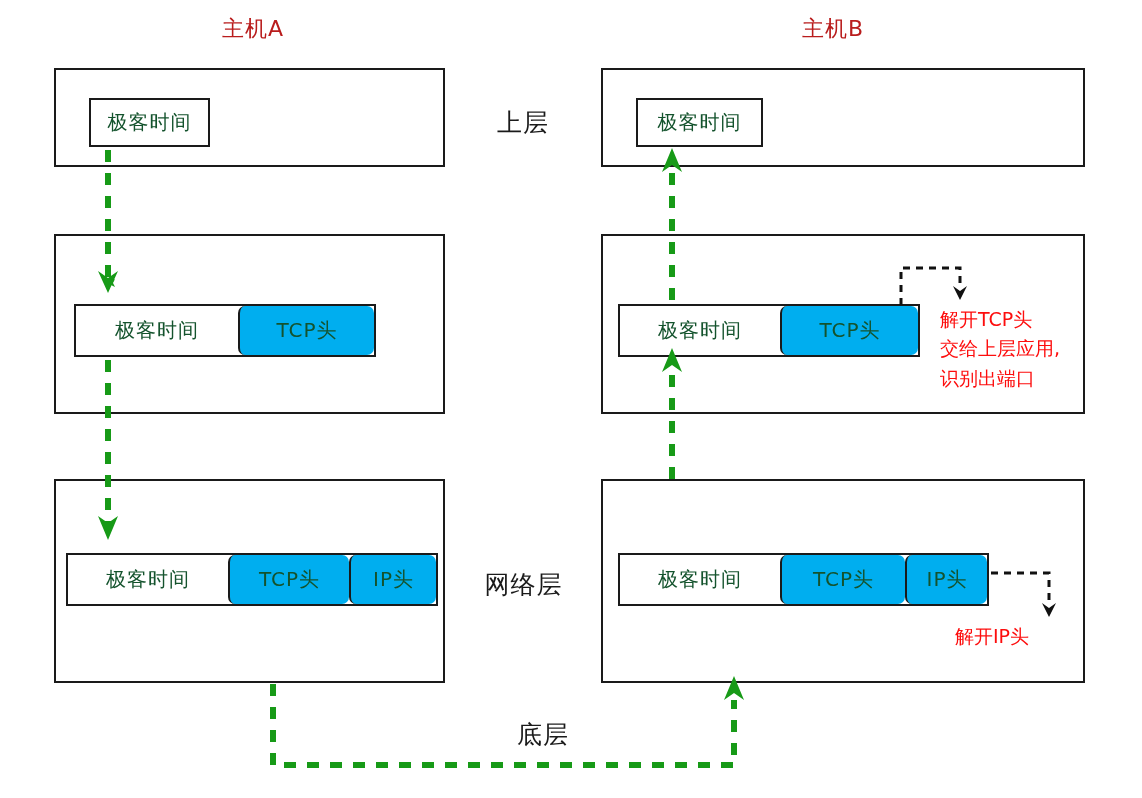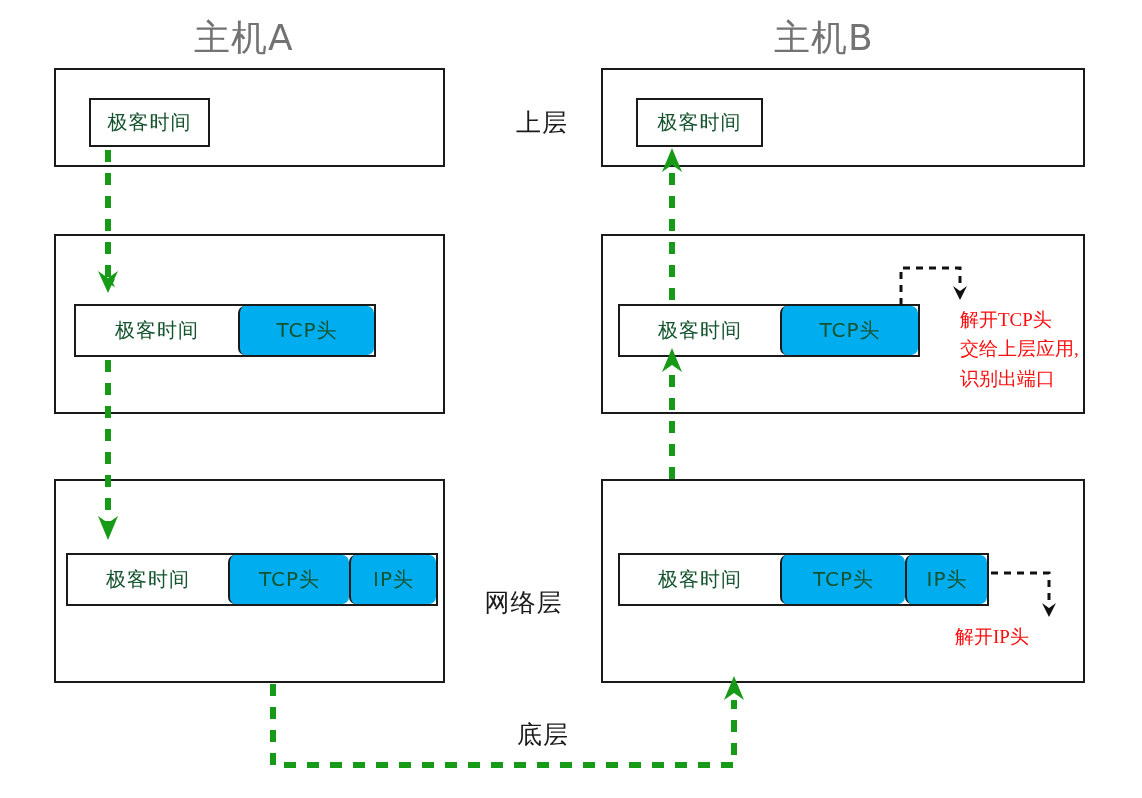--- a/index.html
+++ b/index.html
@@ -14,25 +14,26 @@
     position: relative;
     width: 1142px;
     height: 798px;
     background: #ffffff;
     overflow: hidden;
   }
 
   
   .host-title {
     position: absolute;
-    font-size: 36px;
-    color: #737373;
+    font-size: 22px;
+    color: #b91c1c;
     letter-spacing: 1px;
     white-space: nowrap;
     font-family: "DejaVu Sans", "Liberation Sans", sans-serif;
+    margin-left: 28px;
   }
   #title-a { left: 194px; top: 14px; }
   #title-b { left: 774px; top: 14px; }
 
   
   .layer-box {
     position: absolute;
     background: #ffffff;
     border: 2px solid #1a1a1a;
     box-sizing: border-box;
@@ -129,32 +130,32 @@
     <span class="seg data" style="width:160px;">极客时间</span>
     <span class="seg hdr" style="flex:1;">TCP头</span>
   </div>
 
   <div class="packet" id="b-pkt-network" style="left:618px; top:553px; width:371px; height:53px;">
     <span class="seg data" style="width:160px;">极客时间</span>
     <span class="seg hdr" style="width:125px;">TCP头</span>
     <span class="seg hdr" style="flex:1;">IP头</span>
   </div>
 
-  <div class="layer-label" id="lbl-upper" style="left:478px; top:106px; width:90px;text-align:right;">上层</div>
-  <div class="layer-label" id="lbl-network" style="left:466px; top:586px; width:115px;">网络层</div>
+  <div class="layer-label" id="lbl-upper" style="left:478px; top:106px; width:90px;">上层</div>
+  <div class="layer-label" id="lbl-network" style="left:466px; top:568px; width:115px;">网络层</div>
   <div class="layer-label" id="lbl-bottom" style="left:498px; top:718px; width:90px;">底层</div>
 
-  <div class="annot" id="annot-transport" style="left:960px; top:305px;font-family:Liberation Serif, serif;">
+  <div class="annot" id="annot-transport" style="left:940px; top:305px;">
     <div>解开TCP头</div>
     <div>交给上层应用,</div>
     <div>识别出端口</div>
   </div>
 
   <div class="annot" id="annot-network" style="left:941px; top:622px;">
-    <div style="padding-left:14px;font-family:Liberation Serif, serif;">解开IP头</div>
+    <div style="padding-left:14px;">解开IP头</div>
   </div>
 
   <svg id="arrows" viewBox="0 0 1142 798">
     <defs>
       <marker id="greenArrowDown" markerWidth="10" markerHeight="10" refX="5" refY="8" orient="auto" markerUnits="userSpaceOnUse">
         <path d="M1,1 L5,9 L9,1 L5,3 Z" fill="#179a17"></path>
       </marker>
       <marker id="blackArrow" markerWidth="9" markerHeight="9" refX="4.5" refY="7" orient="auto" markerUnits="userSpaceOnUse">
         <path d="M0.5,0.5 L4.5,8 L8.5,0.5 L4.5,2.5 Z" fill="#111111"></path>
       </marker>

